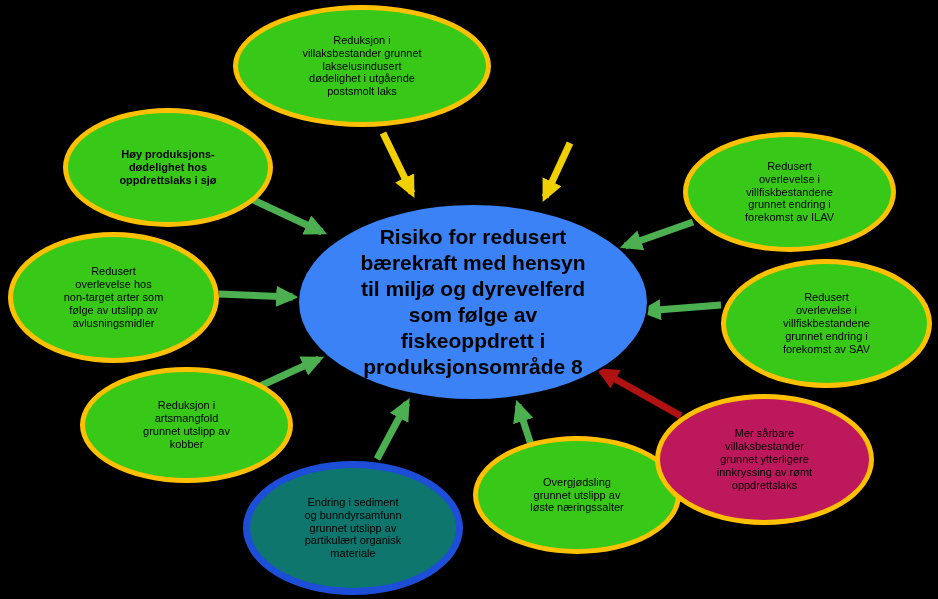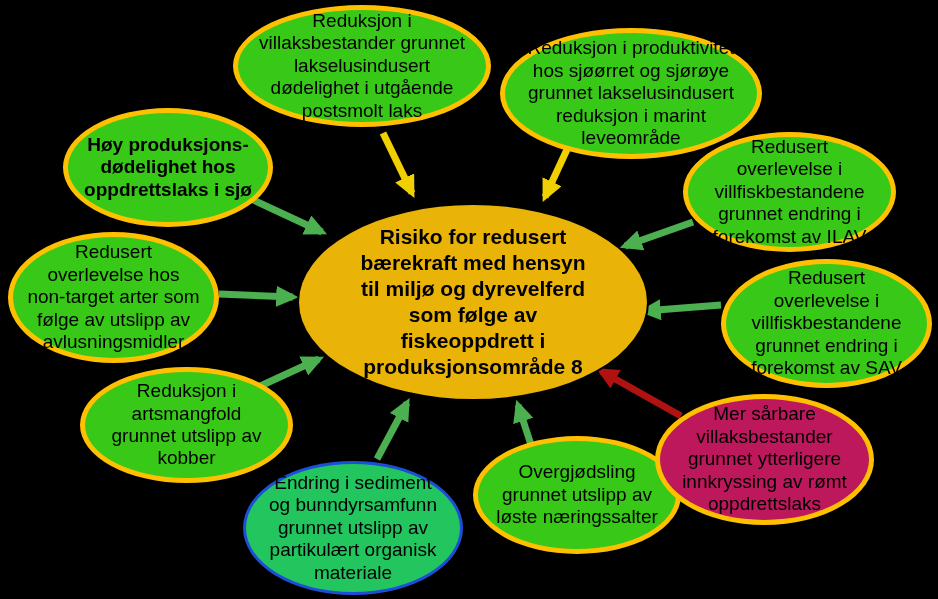--- a/index.html
+++ b/index.html
@@ -4,27 +4,27 @@
 <style>
   html,body{margin:0;padding:0;background:#000;}
   .canvas{
     position:relative;width:938px;height:599px;background:#000;
     font-family:"Liberation Sans",sans-serif;overflow:hidden;
   }
   .node{
     position:absolute;border-radius:50%;box-sizing:border-box;
     display:flex;align-items:center;justify-content:center;
     text-align:center;color:#000;white-space:pre-line;
-    font-size:19px;line-height:1.18;z-index:2;
+    font-size:11px;line-height:1.18;z-index:2;
   }
   
   .go{background:#38C818;border:5px solid #FFC000;}
-  .gd{background:#22c55e;border:3px solid #1d4ed8;}
+  .gd{background:#0f766e;border:7px solid #1d4ed8;}
   .ro{background:#be185d;border:5px solid #FFC000;}
-  .cw{background:#eab308;border:2px solid #000000;font-weight:bold;
+  .cw{background:#3b82f6;border:2px solid #000000;font-weight:bold;
       font-size:21px;line-height:1.24;}
   
   .ncenter{left:297px;top:203px;width:352px;height:198px;}
   .n0{left:233px;top:5px;width:258px;height:122px;}
   .n1{left:500px;top:28px;width:262px;height:131px;}
   .n2{left:63px;top:108px;width:210px;height:119px;font-weight:bold;}
   .n3{left:8px;top:232px;width:211px;height:131px;}
   .n4{left:80px;top:367px;width:213px;height:116px;}
   .n5{left:243px;top:461px;width:220px;height:134px;}
   .n6{left:473px;top:436px;width:208px;height:118px;}
@@ -69,25 +69,20 @@
 som følge av
 fiskeoppdrett i
 produksjonsområde 8</div>
 
   <div class="node go n0">Reduksjon i
 villaksbestander grunnet
 lakselusindusert
 dødelighet i utgående
 postsmolt laks</div>
 
-  <div class="node go n1">Reduksjon i produktivitet
-hos sjøørret og sjørøye
-grunnet lakselusindusert
-reduksjon i marint
-leveområde</div>
 
   <div class="node go n2">Høy produksjons-
 dødelighet hos
 oppdrettslaks i sjø</div>
 
   <div class="node go n3">Redusert
 overlevelse hos
 non-target arter som
 følge av utslipp av
 avlusningsmidler</div>

